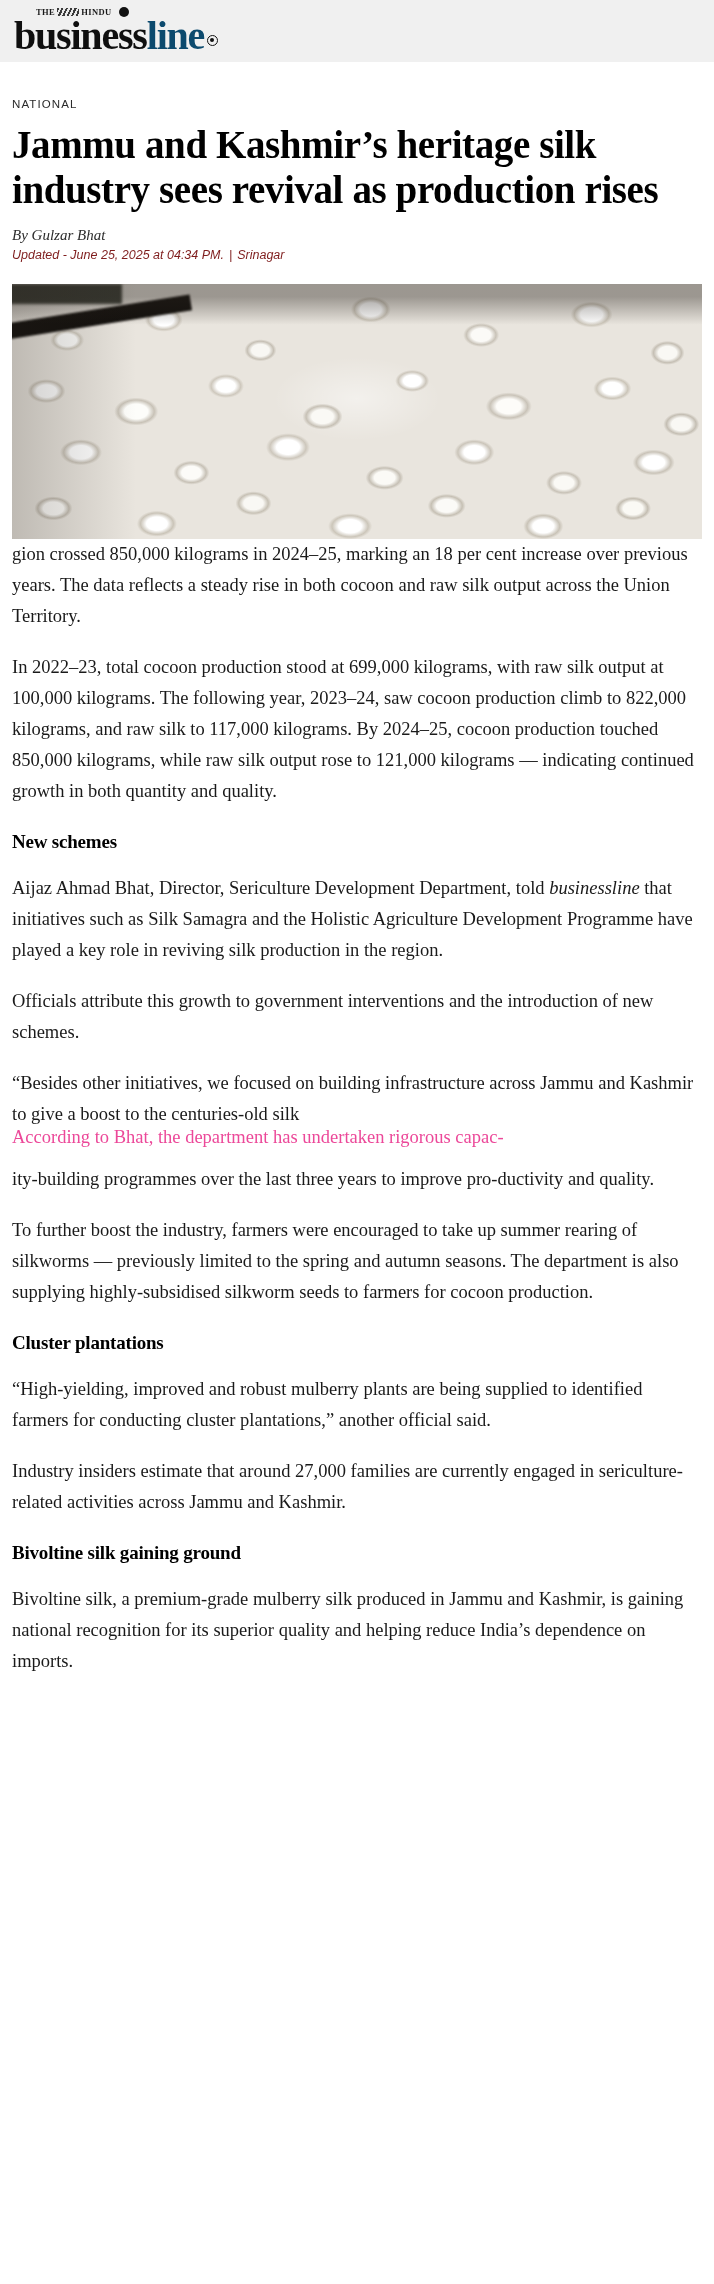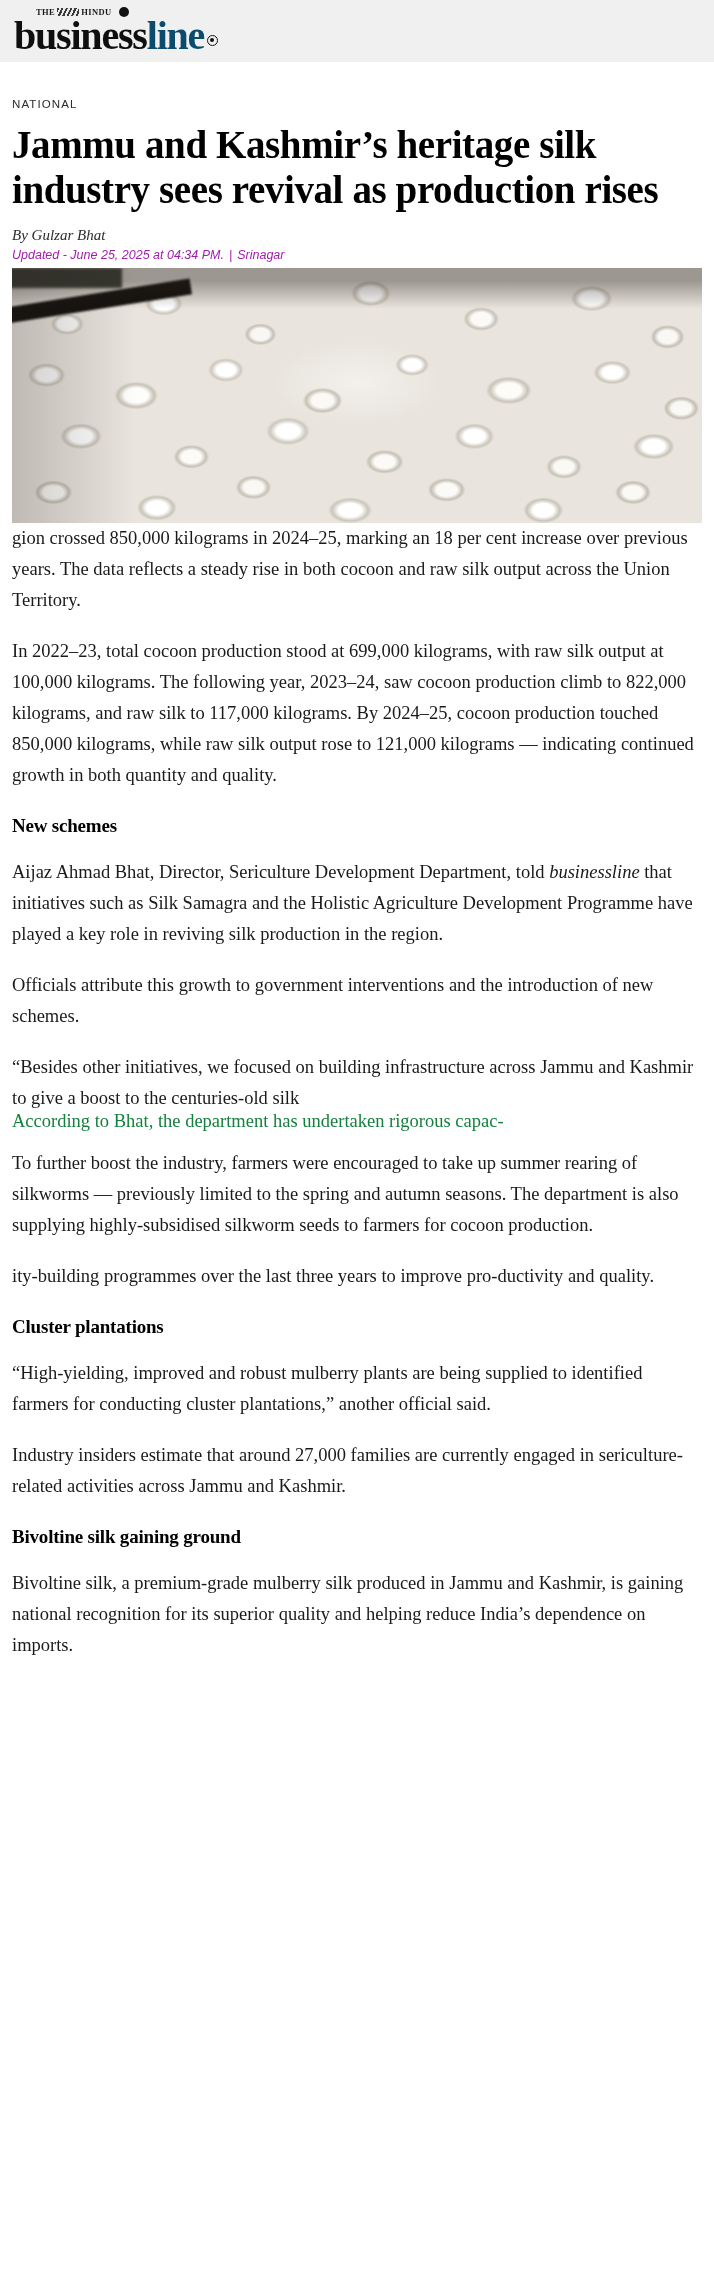--- a/index.html
+++ b/index.html
@@ -105,22 +105,22 @@
     font-size: 15px;
     line-height: 19px;
     color: #2c2c2c;
     margin: 0 0 2px 0;
   }
   .timestamp {
     font-family: "Liberation Sans", sans-serif;
     font-style: italic;
     font-size: 12.5px;
     line-height: 17px;
-    color: #a21caf;
-    margin: 0 0 4px 0;
+    color: #7f1d1d;
+    margin: 0 0 20px 0;
   }
   .timestamp .sep { padding: 0 5px; }
 
   
   .hero {
     width: 690px;
     height: 255px;
     position: relative;
     overflow: hidden;
     background: #2a2622;
@@ -233,21 +233,21 @@
     font-family: "Liberation Serif", "DejaVu Serif", serif;
     color: #1a1a1a;
   }
   .overlap-wrap .after-para {
     position: absolute;
     top: 54px; left: 0; right: 0;
     margin: 0;
     font-size: 18.5px;
     line-height: 31px;
     font-family: "Liberation Serif", "DejaVu Serif", serif;
-    color: #15803d;
+    color: #ec4899;
     background: transparent;
   }
   .after-tail {
     margin-top: 0;
   }
 </style>
 </head>
 <body>
 
 <header class="masthead">
@@ -289,24 +289,24 @@
 
   <p class="body">Officials attribute this growth to government interventions and the introduction of new schemes.</p>
 
   <div class="overlap-wrap">
     <div class="quote-clip">
       <p>“Besides other initiatives, we focused on building infrastructure across Jammu and Kashmir to give a boost to the centuries-old silk</p>
     </div>
     <p class="after-para">According to Bhat, the department has undertaken rigorous capac-</p>
   </div>
 
+  <p class="body after-tail">ity-building programmes over the last three years to improve pro-ductivity and quality.</p>
+
   <p class="body">To further boost the industry, farmers were encouraged to take up summer rearing of silkworms — previously limited to the spring and autumn seasons. The department is also supplying highly-subsidised silkworm seeds to farmers for cocoon production.</p>
 
-  <p class="body after-tail">ity-building programmes over the last three years to improve pro-ductivity and quality.</p>
-
   <h2 class="sub">Cluster plantations</h2>
 
   <p class="body">“High-yielding, improved and robust mulberry plants are being supplied to identified farmers for conducting cluster plantations,” another official said.</p>
 
   <p class="body">Industry insiders estimate that around 27,000 families are currently engaged in sericulture-related activities across Jammu and Kashmir.</p>
 
   <h2 class="sub">Bivoltine silk gaining ground</h2>
 
   <p class="body">Bivoltine silk, a premium-grade mulberry silk produced in Jammu and Kashmir, is gaining national recognition for its superior quality and helping reduce India’s dependence on imports.</p>
 

